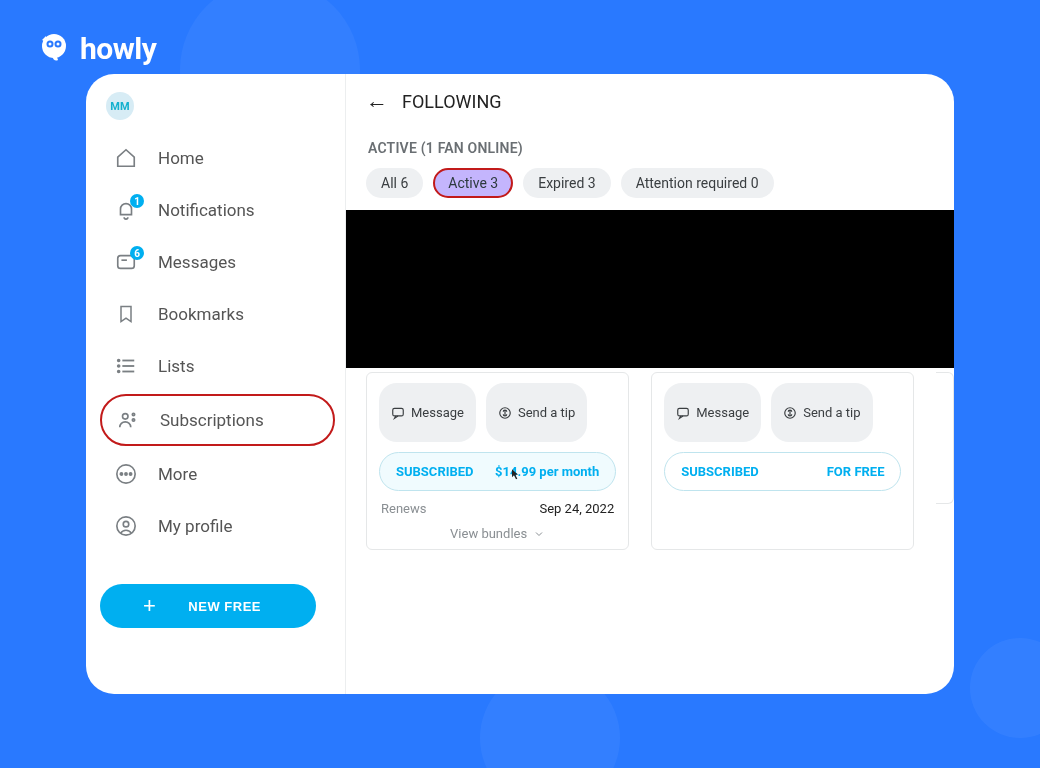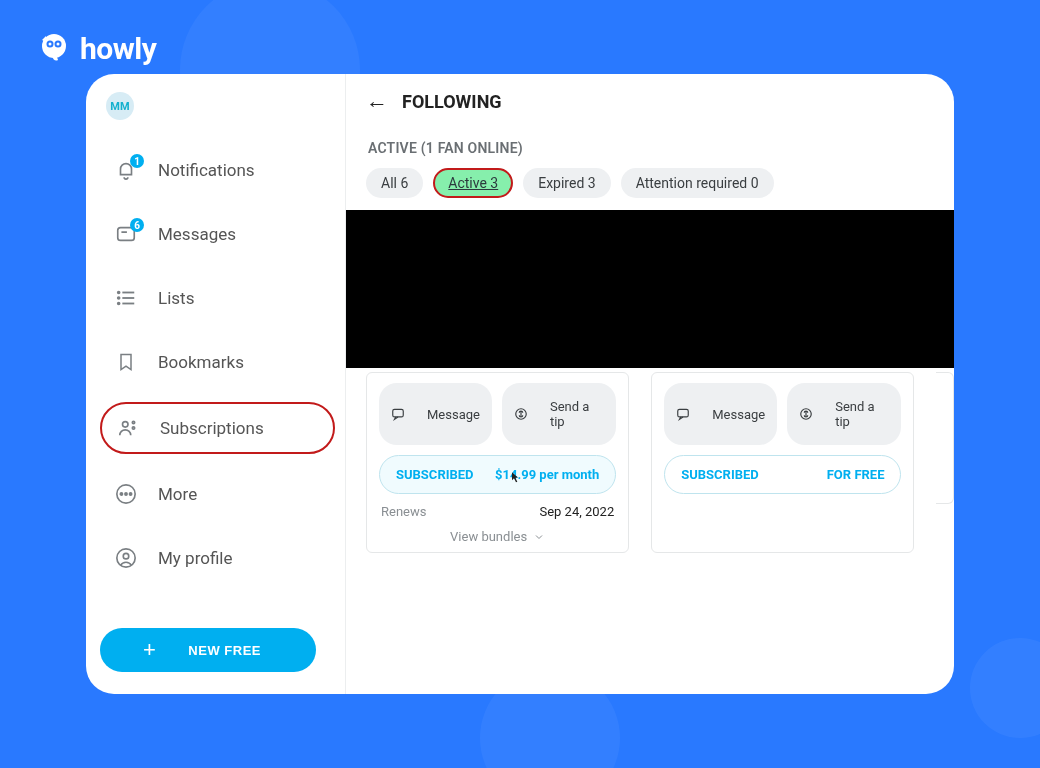--- a/index.html
+++ b/index.html
@@ -32,21 +32,21 @@
     overflow: hidden;
   }
 
   
   .sidebar {
     width: 260px;
     padding: 18px 10px 18px 14px;
     border-right: 1px solid #eceeef;
     display: flex;
     flex-direction: column;
-    gap: 16px;
+    gap: 4px;
   }
   .avatar { width: 28px; height: 28px; border-radius: 50%; background: #d7ecf5; color: #15b0ce; display: flex; align-items: center; justify-content: center; font-size: 11px; font-weight: 700; margin-left: 6px; margin-bottom: 10px; }
   .nav-item {
     display: flex; align-items: center; gap: 20px;
     padding: 12px 14px; border-radius: 26px;
     color: #555; font-size: 17px; cursor: pointer;
   }
   .nav-item .ic { width: 24px; height: 24px; display: flex; align-items: center; justify-content: center; position: relative; }
   .nav-item.highlighted { border: 2.5px solid #c21a1a; border-radius: 26px; }
   .badge {
@@ -63,48 +63,48 @@
     font-size: 13px; font-weight: 600; letter-spacing: 0.5px;
     padding: 0 26px 0 14px; cursor: pointer;
     width: 216px;
   }
   .plus { font-size: 22px; font-weight: 300; line-height: 1; }
 
   
   .main { flex: 1; padding: 14px 0 18px 20px; overflow: hidden; position: relative; }
   .header-row { display: flex; align-items: center; gap: 14px; padding-bottom: 12px; }
   .back-arrow { font-size: 22px; color: #222; cursor: pointer; }
-  .page-title { font-size: 18px; font-weight: 700; color: #222; }
+  .page-title { font-size: 18px; font-weight: 400; color: #222; }
   .subheading { font-size: 14px; font-weight: 600; color: #6a6f73; margin: 14px 0 12px 2px; letter-spacing: 0.2px; }
   .filter-row { display: flex; gap: 10px; margin-bottom: 12px; }
   .chip {
     background: #eef0f2; color: #3a3e41; border-radius: 18px;
     padding: 7px 15px; font-size: 14px; cursor: pointer;
   }
-  .chip.active { background: #86efac; color: #2d3a3e; border: 2.5px solid #c21a1a; padding: 5px 13px; text-decoration: underline; }
+  .chip.active { background: #c4b5fd; color: #2d3a3e; border: 2.5px solid #c21a1a; padding: 5px 13px; }
 
   .black-block {
     position: absolute;
     left: 0; right: 0;
     background: #000;
     height: 158px;
   }
   .cards-row {
     display: flex; gap: 22px; margin-top: 174px; padding-right: 0;
   }
   .sub-card {
     width: 270px;
     border: 1px solid #e5e7e8; border-radius: 6px;
     padding: 10px 12px 8px 12px;
     display: flex; flex-direction: column; gap: 10px;
   }
   .action-row { display: flex; gap: 10px; }
   .pill {
     background: #eef0f2; border-radius: 18px;
-    padding: 16px 12px; display: flex; align-items: center; gap: 22px;
+    padding: 22px 12px; display: flex; align-items: center; gap: 6px;
     font-size: 13px; color: #3a3e41; cursor: pointer;
   }
   .sub-btn {
     border: 1px solid #bfe4ee; border-radius: 24px;
     padding: 11px 16px; display: flex; justify-content: space-between; align-items: center;
     color: #00aff0; font-weight: 700; font-size: 13px;
     cursor: pointer; position: relative;
   }
   .sub-btn.active { background: #f0fbfe; }
   .cursor-icon { position: absolute; left: 126px; top: 14px; font-size: 14px; color: #222; }
@@ -135,63 +135,71 @@
       </svg>
   </span>
   <span class="logo-text">howly</span>
 </div>
 
 <div class="card">
 
   <div class="sidebar">
     <div class="avatar">MM</div>
 
+    <div class="nav-item">
+      <span class="ic">
+        <svg width="22" height="22" viewBox="0 0 24 24" fill="none" stroke="#7a7f83" stroke-width="1.8">
+            <path d="M3 11 L12 3 L21 11 V21 H3 Z"></path>
+          </svg>
+      </span>
+      <span>Home</span>
+    </div>
 
     <div class="nav-item">
       <span class="ic">
         <svg width="22" height="22" viewBox="0 0 24 24" fill="none" stroke="#7a7f83" stroke-width="1.8">
             <path d="M6 17 V11 a6 6 0 0 1 12 0 V17 H6 Z M10 20 a2 2 0 0 0 4 0"></path>
           </svg>
         <span class="badge">1</span>
       </span>
       <span>Notifications</span>
     </div>
 
     <div class="nav-item">
       <span class="ic">
         <svg width="22" height="22" viewBox="0 0 24 24" fill="none" stroke="#7a7f83" stroke-width="1.8">
             <rect x="3" y="5" width="18" height="14" rx="3"></rect>
             <path d="M7 10 h6"></path>
           </svg>
         <span class="badge">6</span>
       </span>
       <span>Messages</span>
+    </div>
+
+    <div class="nav-item">
+      <span class="ic">
+        <svg width="20" height="22" viewBox="0 0 24 24" fill="none" stroke="#7a7f83" stroke-width="1.8">
+            <path d="M6 3 H18 V21 L12 17 L6 21 Z"></path>
+          </svg>
+      </span>
+      <span>Bookmarks</span>
     </div>
 
     <div class="nav-item">
       <span class="ic">
         <svg width="22" height="22" viewBox="0 0 24 24" fill="none" stroke="#7a7f83" stroke-width="2">
             <line x1="8" y1="6" x2="21" y2="6"></line>
             <line x1="8" y1="12" x2="21" y2="12"></line>
             <line x1="8" y1="18" x2="21" y2="18"></line>
             <circle cx="4" cy="6" r="1"></circle>
             <circle cx="4" cy="12" r="1"></circle>
             <circle cx="4" cy="18" r="1"></circle>
           </svg>
       </span>
       <span>Lists</span>
-    </div>
-
-    <div class="nav-item">
-      <span class="ic">
-        <svg width="20" height="22" viewBox="0 0 24 24" fill="none" stroke="#7a7f83" stroke-width="1.8">
-            <path d="M6 3 H18 V21 L12 17 L6 21 Z"></path>
-          </svg>
-      </span>
-      <span>Bookmarks</span>
     </div>
 
     <div class="nav-item highlighted">
       <span class="ic">
         <svg width="22" height="22" viewBox="0 0 24 24" fill="none" stroke="#7a7f83" stroke-width="1.8">
             <circle cx="9" cy="8" r="3"></circle>
             <path d="M3 20 a6 6 0 0 1 12 0"></path>
             <circle cx="18" cy="6" r="1.3"></circle>
             <circle cx="18" cy="12" r="1.3"></circle>
           </svg>

